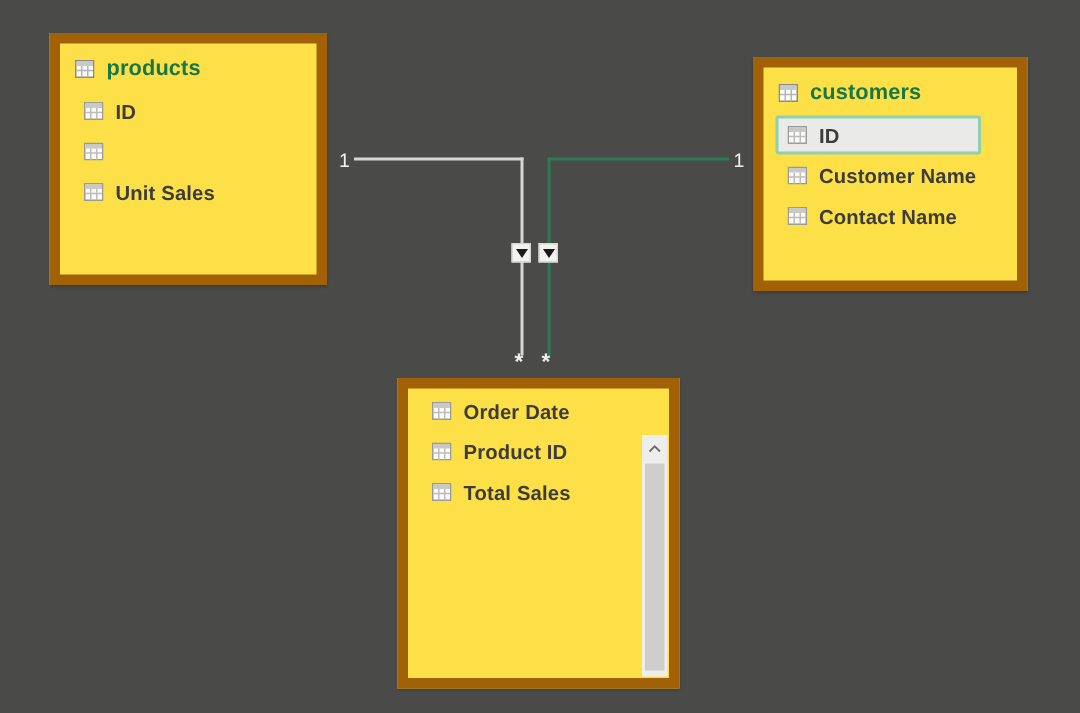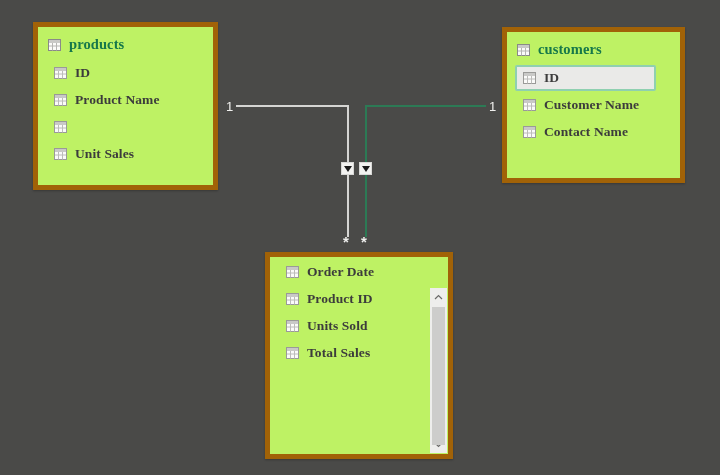--- a/index.html
+++ b/index.html
@@ -13,25 +13,24 @@
     height: 475px;
     background: #4a4a48;
     overflow: hidden;
     font-family: "Liberation Sans", sans-serif;
     -webkit-font-smoothing: antialiased;
   }
 
   
   .tbl {
     position: absolute;
-    background: #bef264;
-    border: 5px solid #a16207;
+    background: #fde047;
+    border: 7px solid #a16207;
     box-sizing: border-box;
     box-shadow: 0 1px 2px rgba(0,0,0,.25);
-    font-family: Liberation Serif, serif;
   }
   .tbl-header {
     display: flex;
     align-items: center;
     gap: 8px;
     padding: 9px 10px 5px 10px;
   }
   .tbl-title {
     font-size: 14.5px;
     font-weight: bold;
@@ -201,45 +200,35 @@
         <span class="field-label">ID</span>
       </div>
       <div class="field">
         <svg class="ico-table" viewBox="0 0 13 12">
           <rect x="0.5" y="0.5" width="12" height="11" fill="#fbfbfa" stroke="#9a9a98"></rect>
           <rect x="1" y="1" width="11" height="3" fill="#c9c9c7"></rect>
           <line x1="1" y1="7" x2="12" y2="7" stroke="#bcbcba"></line>
           <line x1="4.5" y1="4" x2="4.5" y2="11.5" stroke="#bcbcba"></line>
           <line x1="8.5" y1="4" x2="8.5" y2="11.5" stroke="#bcbcba"></line>
         </svg>
-        <span class="field-label">Product Name</span>
-      </div>
-      <div class="field">
-        <svg class="ico-table" viewBox="0 0 13 12">
-          <rect x="0.5" y="0.5" width="12" height="11" fill="#fbfbfa" stroke="#9a9a98"></rect>
-          <rect x="1" y="1" width="11" height="3" fill="#c9c9c7"></rect>
-          <line x1="1" y1="7" x2="12" y2="7" stroke="#bcbcba"></line>
-          <line x1="4.5" y1="4" x2="4.5" y2="11.5" stroke="#bcbcba"></line>
-          <line x1="8.5" y1="4" x2="8.5" y2="11.5" stroke="#bcbcba"></line>
-        </svg>
       </div>
       <div class="field">
         <svg class="ico-table" viewBox="0 0 13 12">
           <rect x="0.5" y="0.5" width="12" height="11" fill="#fbfbfa" stroke="#9a9a98"></rect>
           <rect x="1" y="1" width="11" height="3" fill="#c9c9c7"></rect>
           <line x1="1" y1="7" x2="12" y2="7" stroke="#bcbcba"></line>
           <line x1="4.5" y1="4" x2="4.5" y2="11.5" stroke="#bcbcba"></line>
           <line x1="8.5" y1="4" x2="8.5" y2="11.5" stroke="#bcbcba"></line>
         </svg>
         <span class="field-label">Unit Sales</span>
       </div>
     </div>
   </div>
 
-  <div class="tbl" style="left:502px; top:27px; width:183px; height:156px;">
+  <div class="tbl" style="left:502px; top:38px; width:183px; height:156px;">
     <div class="tbl-header">
       <svg class="ico-table" viewBox="0 0 13 12">
         <rect x="0.5" y="0.5" width="12" height="11" fill="#fbfbfa" stroke="#8a8a88"></rect>
         <rect x="1" y="1" width="11" height="3" fill="#c9c9c7"></rect>
         <line x1="1" y1="7" x2="12" y2="7" stroke="#b5b5b3"></line>
         <line x1="4.5" y1="4" x2="4.5" y2="11.5" stroke="#b5b5b3"></line>
         <line x1="8.5" y1="4" x2="8.5" y2="11.5" stroke="#b5b5b3"></line>
       </svg>
       <span class="tbl-title">customers</span>
     </div>
@@ -300,30 +289,20 @@
         <span class="field-label">Product ID</span>
       </div>
       <div class="field">
         <svg class="ico-table" viewBox="0 0 13 12">
           <rect x="0.5" y="0.5" width="12" height="11" fill="#fbfbfa" stroke="#9a9a98"></rect>
           <rect x="1" y="1" width="11" height="3" fill="#c9c9c7"></rect>
           <line x1="1" y1="7" x2="12" y2="7" stroke="#bcbcba"></line>
           <line x1="4.5" y1="4" x2="4.5" y2="11.5" stroke="#bcbcba"></line>
           <line x1="8.5" y1="4" x2="8.5" y2="11.5" stroke="#bcbcba"></line>
         </svg>
-        <span class="field-label">Units Sold</span>
-      </div>
-      <div class="field">
-        <svg class="ico-table" viewBox="0 0 13 12">
-          <rect x="0.5" y="0.5" width="12" height="11" fill="#fbfbfa" stroke="#9a9a98"></rect>
-          <rect x="1" y="1" width="11" height="3" fill="#c9c9c7"></rect>
-          <line x1="1" y1="7" x2="12" y2="7" stroke="#bcbcba"></line>
-          <line x1="4.5" y1="4" x2="4.5" y2="11.5" stroke="#bcbcba"></line>
-          <line x1="8.5" y1="4" x2="8.5" y2="11.5" stroke="#bcbcba"></line>
-        </svg>
         <span class="field-label">Total Sales</span>
       </div>
     </div>
 
     <div class="scrollbar">
       <div class="sb-btn">
         <svg class="sb-chev" viewBox="0 0 9 6">
           <polyline points="1,5 4.5,1.5 8,5" fill="none" stroke="#6b6b69" stroke-width="1.2"></polyline>
         </svg>
       </div>

